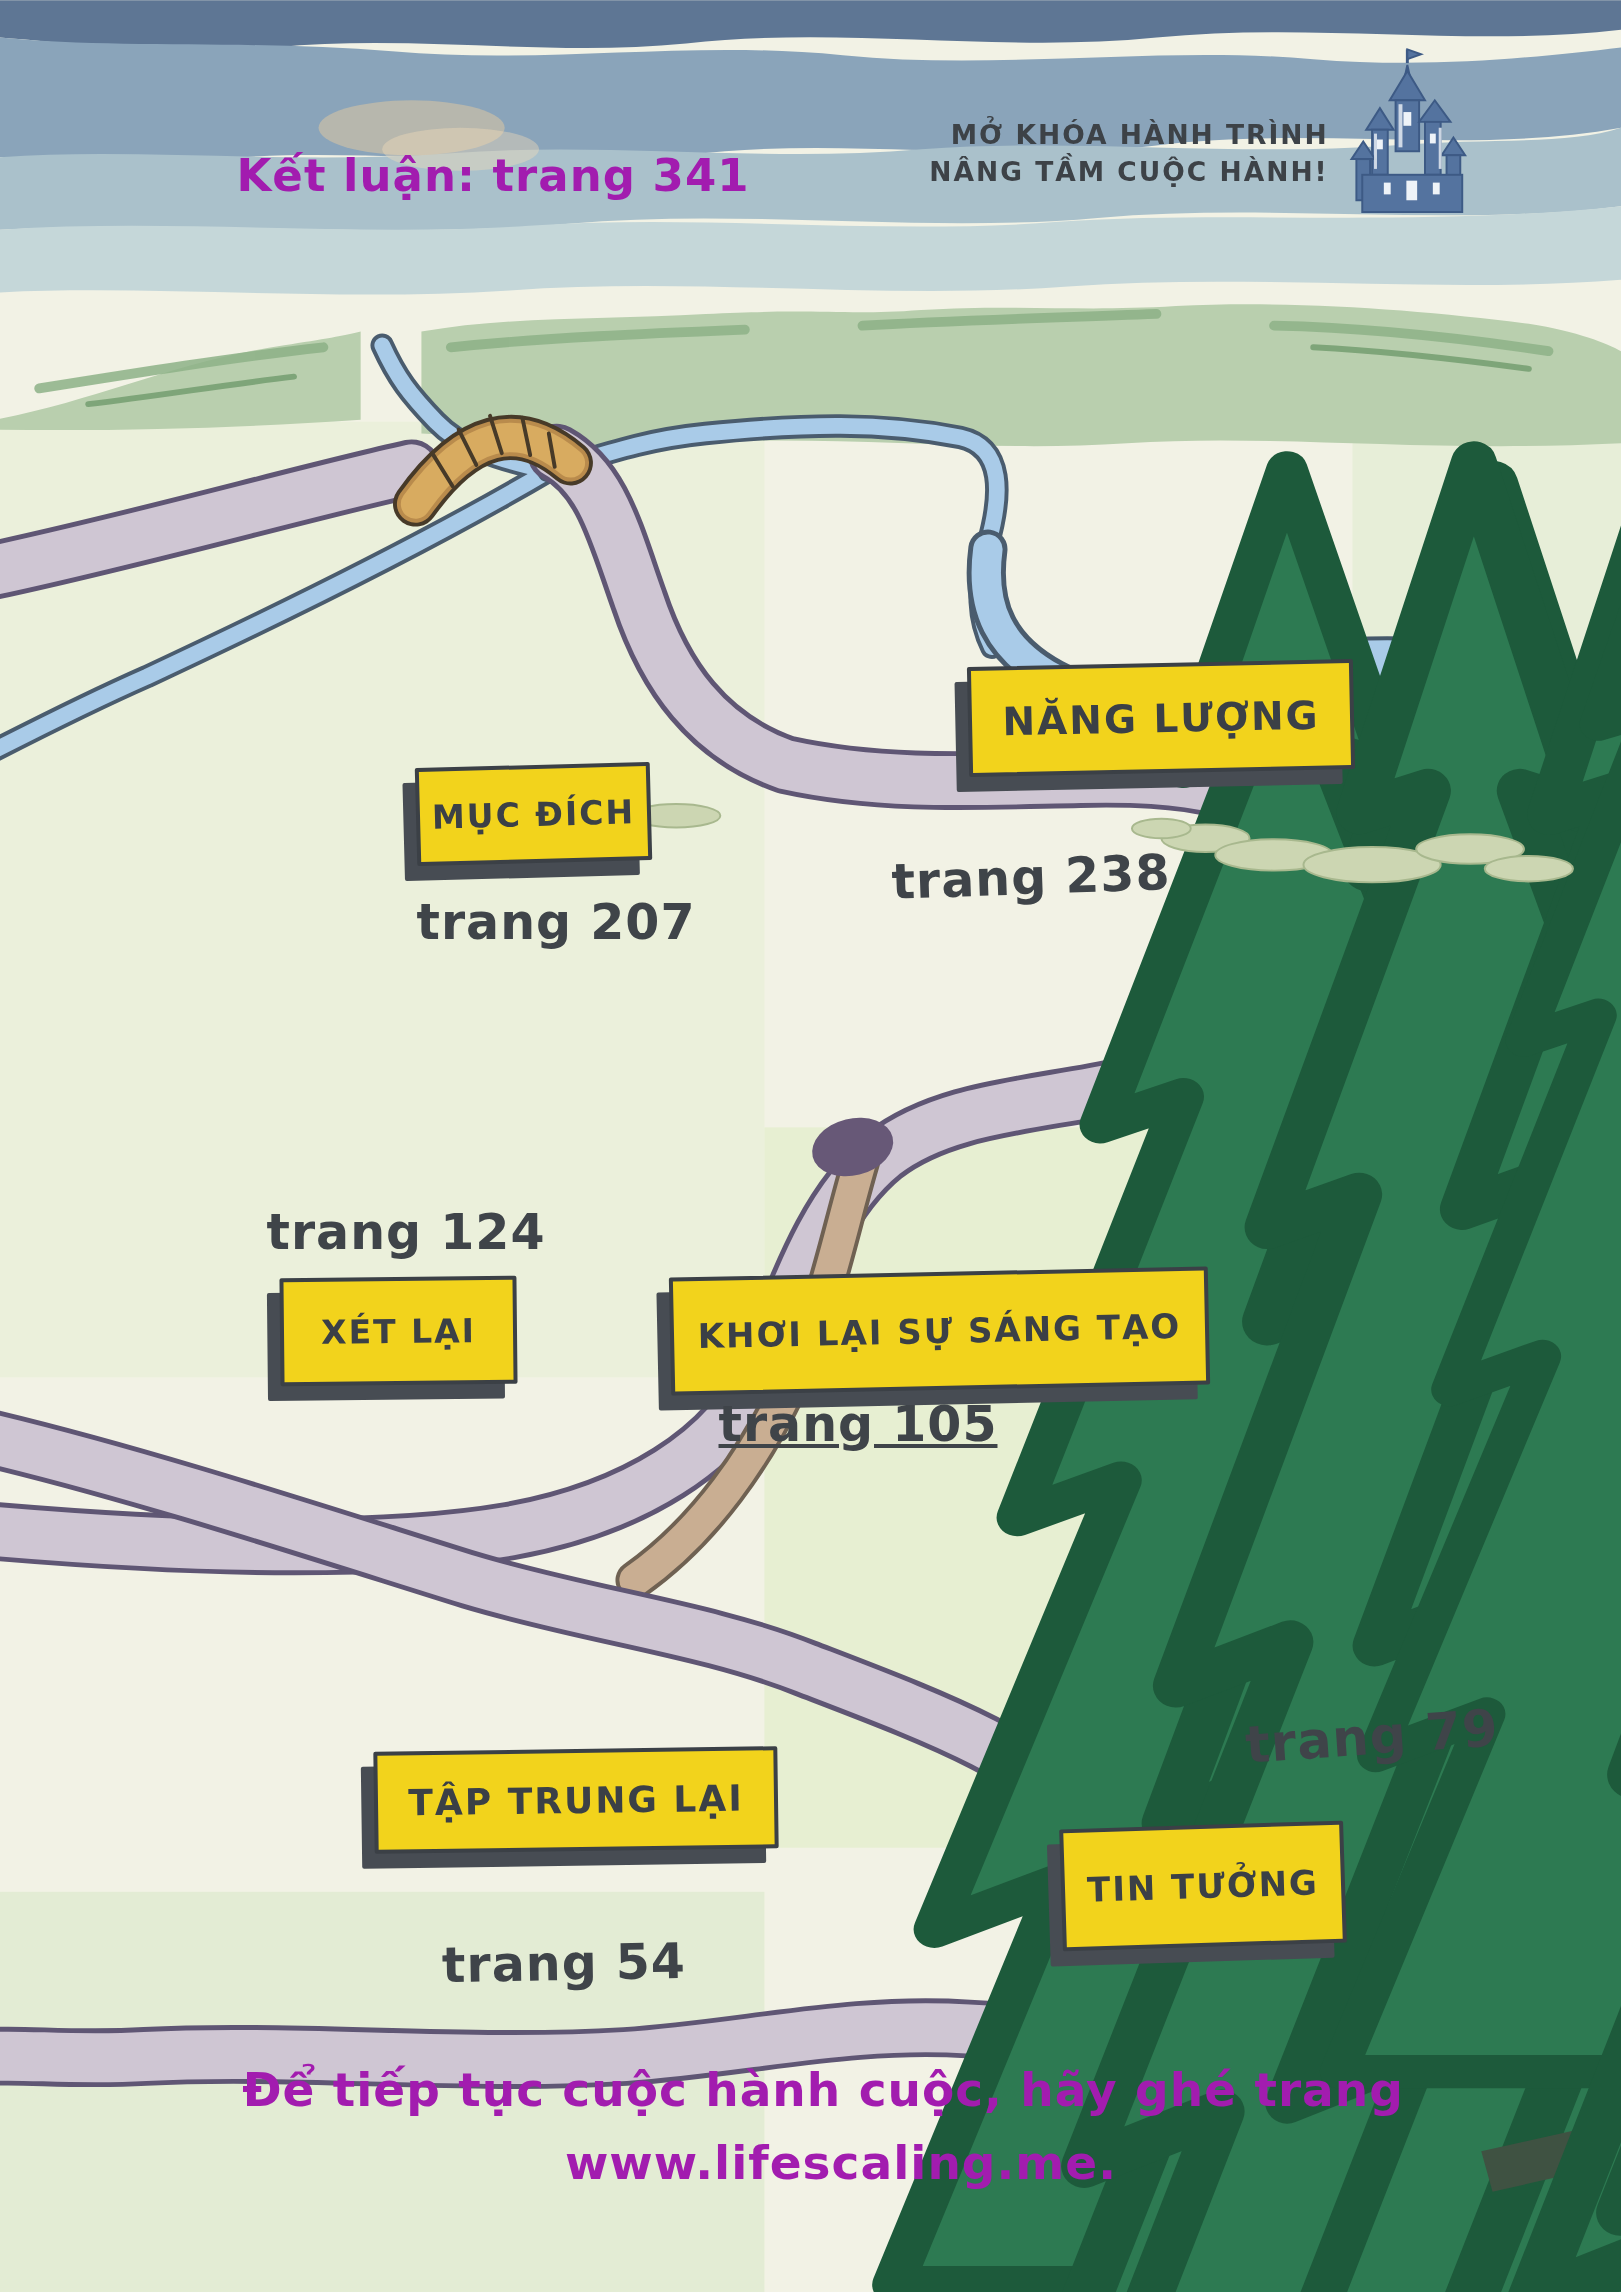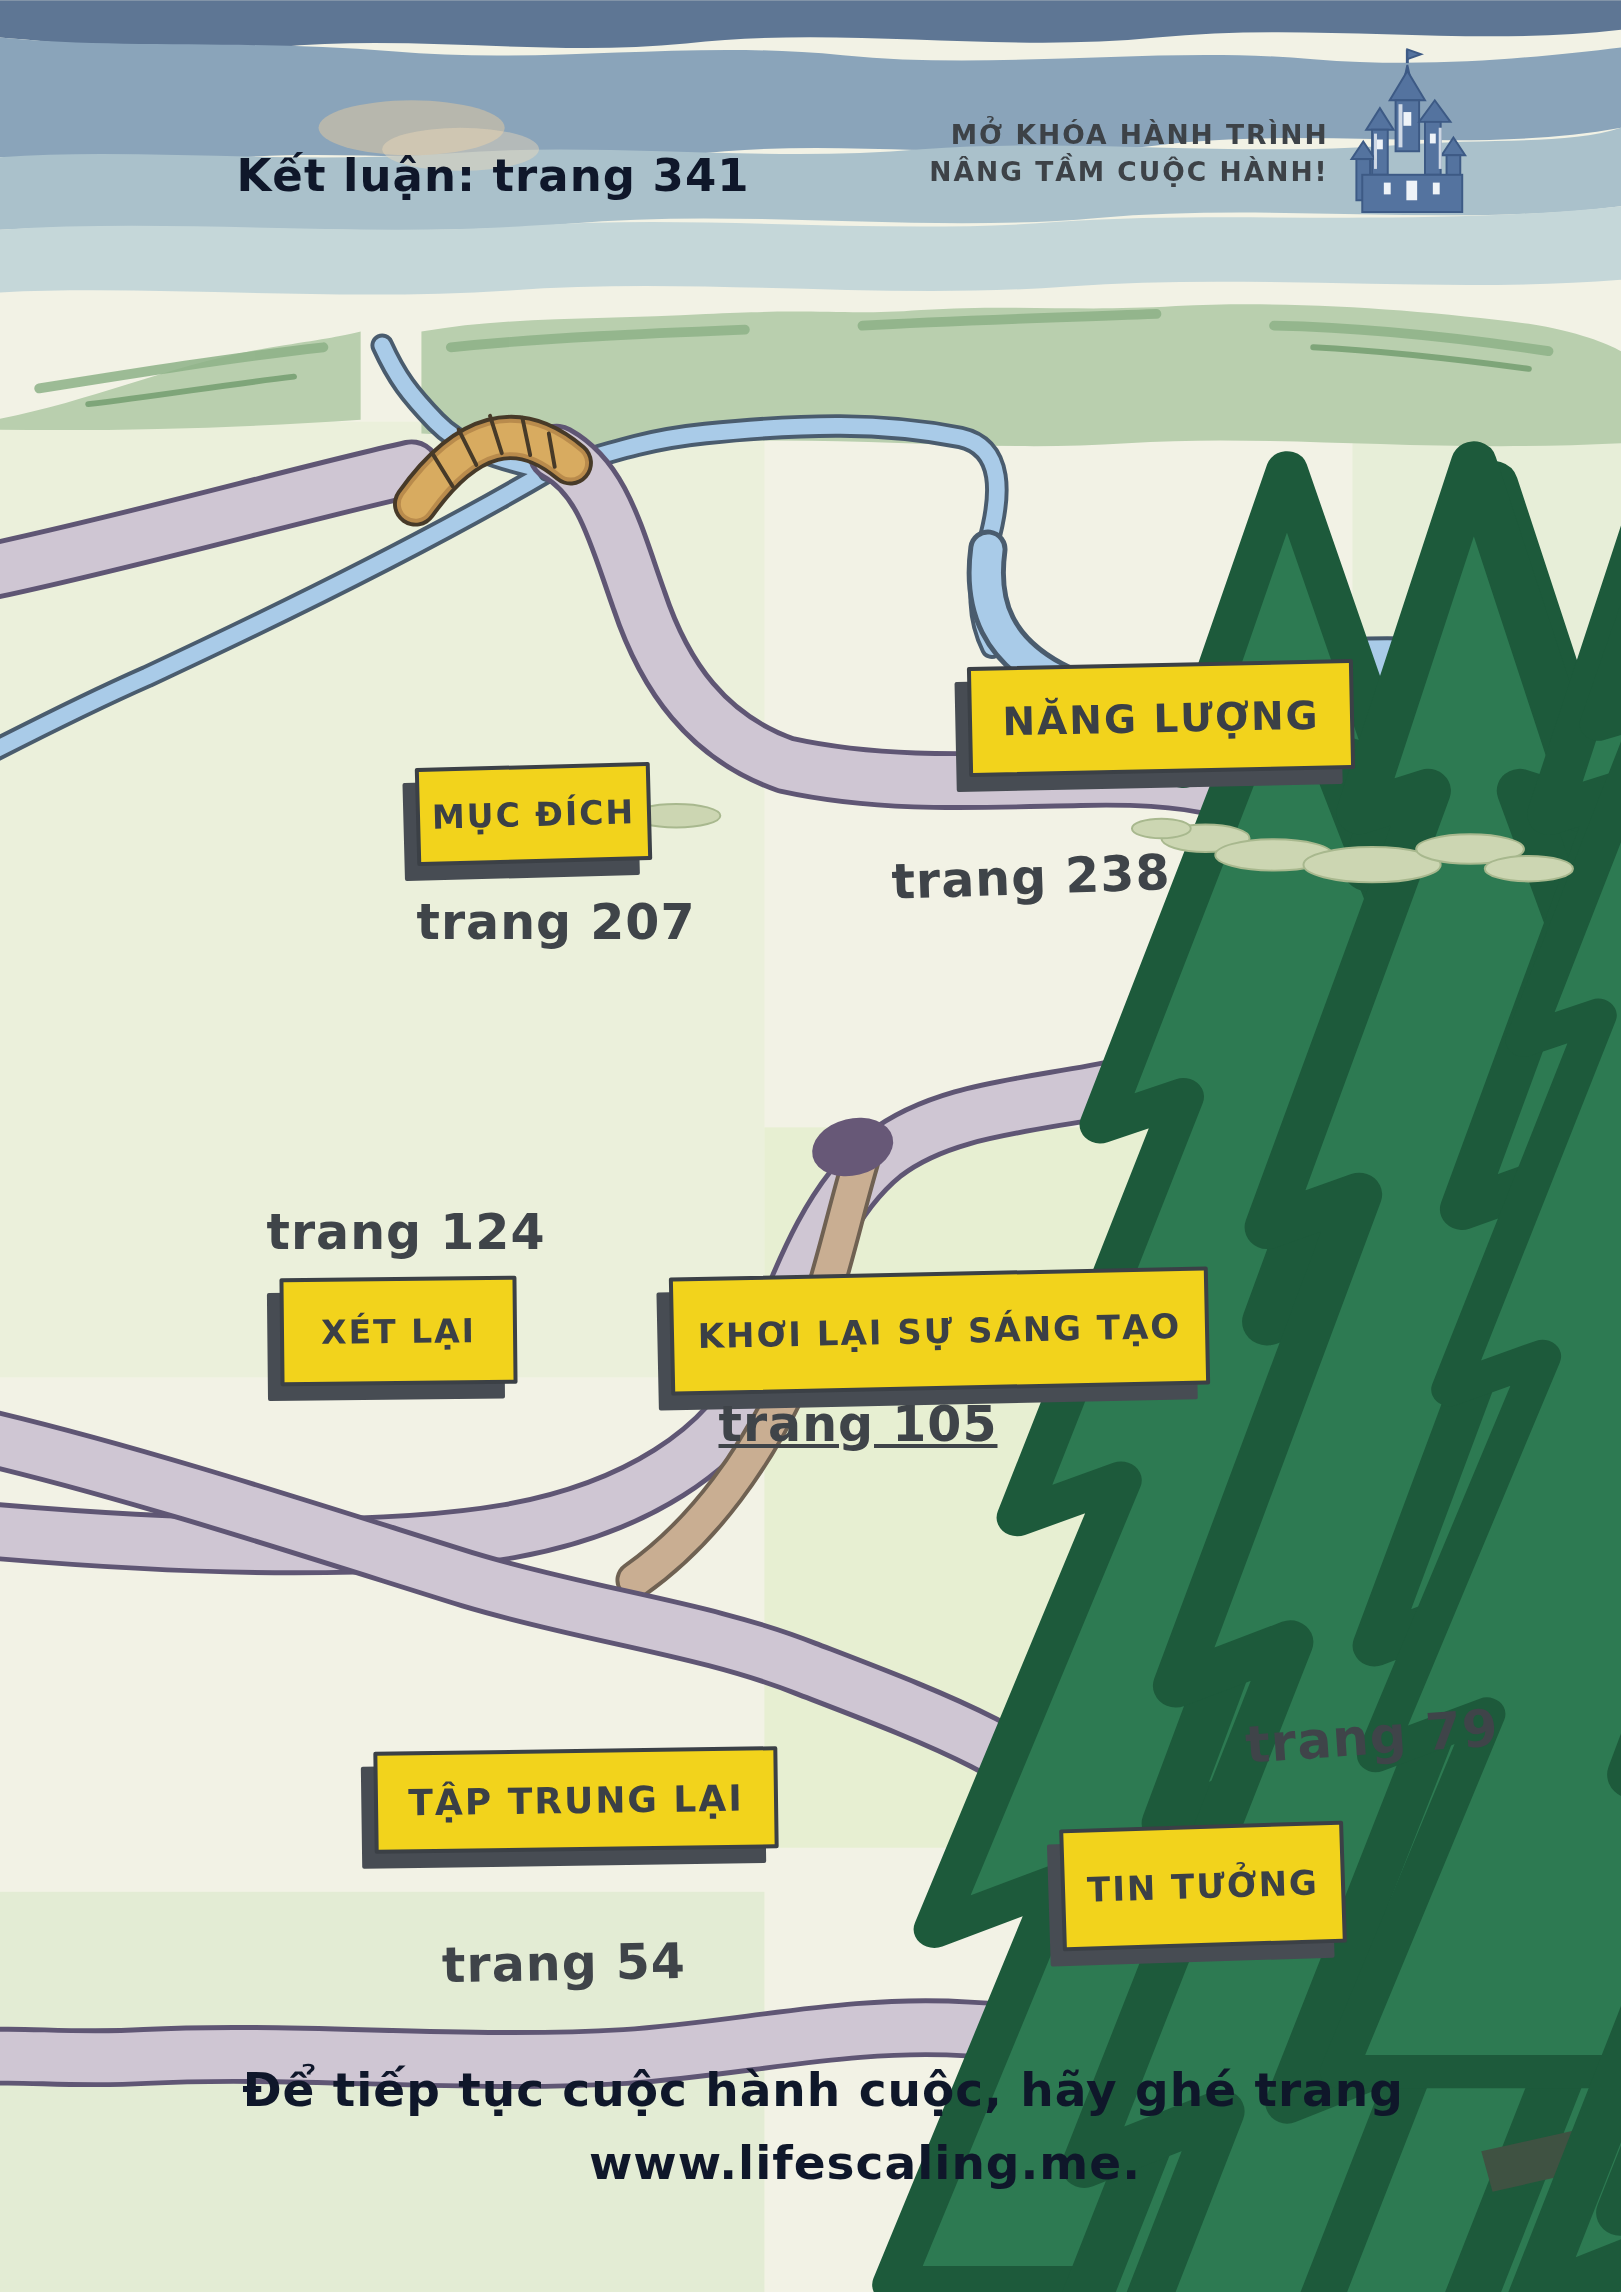--- a/index.html
+++ b/index.html
@@ -1,26 +1,26 @@
 <!DOCTYPE html>
 <html><head>
 <meta charset="utf-8">
 <style>
   html,body{margin:0;padding:0;background:#ddd;}
   .page{
     position:relative;width:1621px;height:2293px;overflow:hidden;
     background:#f2f2e5;font-family:"DejaVu Sans",sans-serif;
   }
   .art{position:absolute;left:0;top:0;width:1621px;height:2293px;display:block;}
-  .txt{position:absolute;color:#0f172a;font-weight:bold;white-space:nowrap;}
+  .txt{position:absolute;color:#a21caf;font-weight:bold;white-space:nowrap;}
   .center{transform:translateX(-50%);}
   .conclusion{left:493px;top:149px;font-size:45px;letter-spacing:1px;}
   .tagline{left:1129px;top:116px;text-align:right;font-size:26.5px;line-height:37px;letter-spacing:2px;color:#3d4247;}
   .footer1{left:823px;top:2062px;font-size:47px;letter-spacing:1px;}
-  .footer2{left:865px;top:2135px;font-size:47px;letter-spacing:1px;text-align:right;}
+  .footer2{left:841px;top:2135px;font-size:47px;letter-spacing:1px;text-align:right;}
   .plabel{position:absolute;color:#3f4449;font-weight:bold;white-space:nowrap;font-size:49px;letter-spacing:1px;transform:translateX(-50%);}
   .p238{left:1031px;top:849px;transform:translateX(-50%) rotate(-2deg);}
   .p207{left:556px;top:894px;}
   .p124{left:406px;top:1204px;}
   .p105{left:858px;top:1396px;text-decoration:underline;}
   .p79{left:1372px;top:1707px;transform:translateX(-50%) rotate(-4deg);font-size:51px;}
   .p54{left:564px;top:1935px;transform:translateX(-50%) rotate(-1deg);}
   .sign{
     position:absolute;display:flex;align-items:center;justify-content:center;
     background:#f2d31c;border:4.9px solid #3b4046;border-radius:2px;

